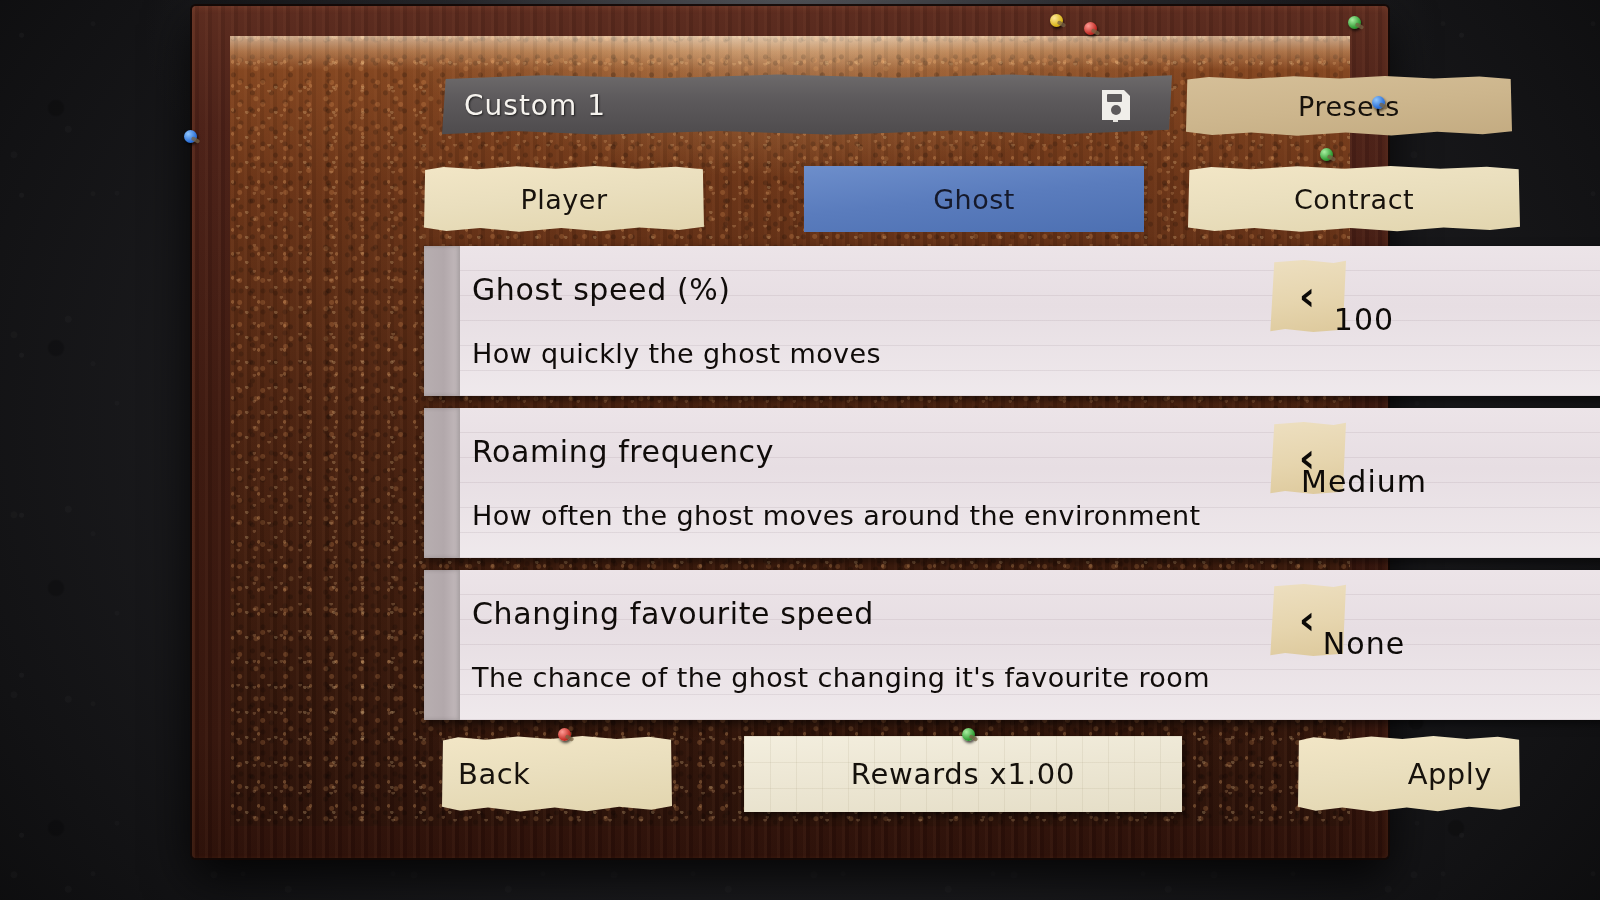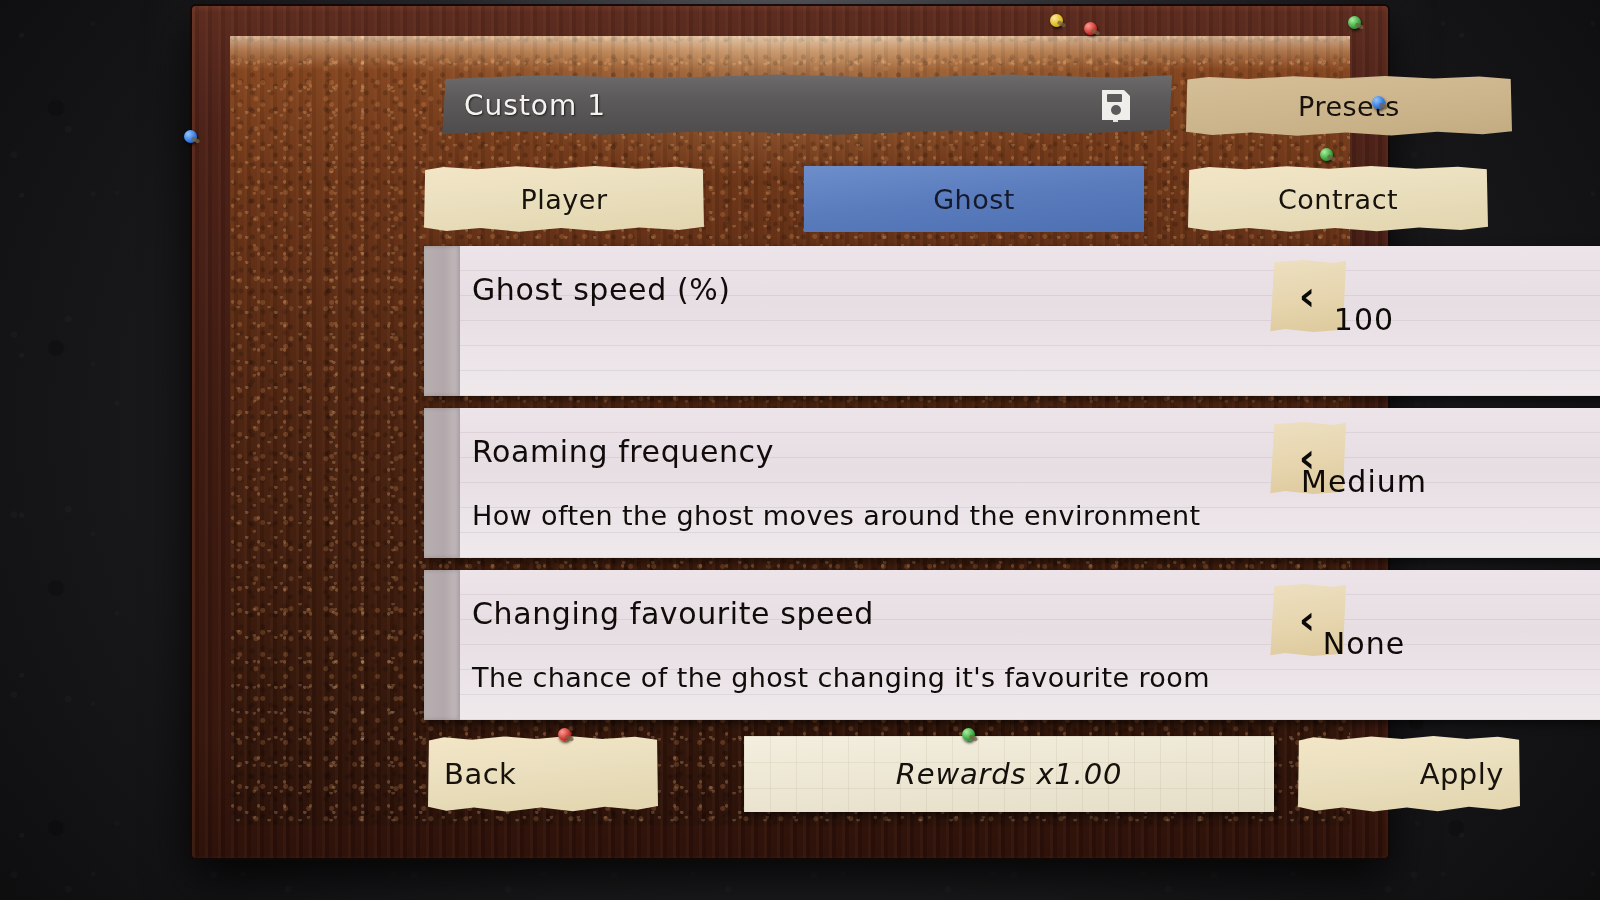--- a/index.html
+++ b/index.html
@@ -201,21 +201,21 @@
     top: 160px;
     height: 66px;
     z-index: 20;
     cursor: pointer;
   }
   .tab .paper-txt { font-size: 27px; }
   #tab-0 { left: 232px;  width: 280px; }
   #tab-1 { left: 612px;  width: 340px;
            background: linear-gradient(174deg, #6d8ecb 0%, #5a7cbd 48%, #4d70b2 100%); }
   #tab-1 .paper-txt { color: #15192b; }
-  #tab-2 { left: 996px;  width: 300px; padding-left: 16px; }
+  #tab-2 { left: 996px;  width: 332px; padding-left: 16px; }
 
   
   .row {
     position: absolute;
     left: 232px;
     width: 1214px;
     height: 150px;
     z-index: 15;
     background: linear-gradient(180deg, #ece4e8 0%, #e7dee3 40%, #efe9ec 100%);
     box-shadow: 2px 4px 9px rgba(0,0,0,.55);
@@ -287,35 +287,34 @@
     font-size: 40px;
     font-weight: bold;
     color: #0c0a08;
     line-height: 1;
     font-family: "DejaVu Sans", sans-serif;
   }
 
   
   #back-btn {
     position: absolute;
-    left: 236px; top: 730px;
+    left: 250px; top: 730px;
     width: 230px; height: 76px;
     z-index: 20;
     cursor: pointer;
   }
   #back-btn .paper-txt { justify-content: flex-start; padding-left: 16px; font-size: 29px; }
 
   #rewards-note {
     position: absolute;
     left: 552px; top: 730px;
-    width: 530px; height: 76px;
+    width: 438px; height: 76px;
     z-index: 20;
     background: linear-gradient(176deg, #f3eede 0%, #ece6d3 50%, #e5dec7 100%);
     box-shadow: 2px 3px 8px rgba(0,0,0,.55);
-    font-style: italic;
   }
   
   #rewards-note::before {
     content: "";
     position: absolute; inset: 0;
     background-image:
       repeating-linear-gradient(90deg, rgba(170,160,130,.16) 0 1px, transparent 1px 26px),
       repeating-linear-gradient(180deg, rgba(170,160,130,.16) 0 1px, transparent 1px 26px);
     pointer-events: none;
   }
@@ -325,21 +324,21 @@
     font-size: 29px; color: #14100b; letter-spacing: .8px;
   }
 
   #apply-btn {
     position: absolute;
     left: 1106px; top: 730px;
     width: 222px; height: 76px;
     z-index: 20;
     cursor: pointer;
   }
-  #apply-btn .paper-txt { justify-content: flex-end; padding-right: 16px; font-size: 29px; }
+  #apply-btn .paper-txt { justify-content: flex-end; padding-right: 28px; font-size: 29px; }
 </style>
 </head>
 <body>
 
 <div id="stage">
 
   <div id="frame">
     <div id="cork"></div>
 
     <div id="name-bar">
@@ -364,20 +363,21 @@
     <div id="tab-1" class="tab">
       <div class="paper-txt">Ghost</div>
     </div>
     <div id="tab-2" class="tab paper">
       <div class="paper-txt">Contract</div>
     </div>
 
     <div id="row-0" class="row">
       <div class="row-edge"></div>
       <div class="row-title">Ghost speed (%)</div>
+      <div class="row-desc">How quickly the ghost moves</div>
       <div class="arrow arrow-left">
         <span>‹</span>
       </div>
       <div class="row-value">100</div>
 
     </div>
 
     <div id="row-1" class="row">
       <div class="row-edge"></div>
       <div class="row-title">Roaming frequency</div>

